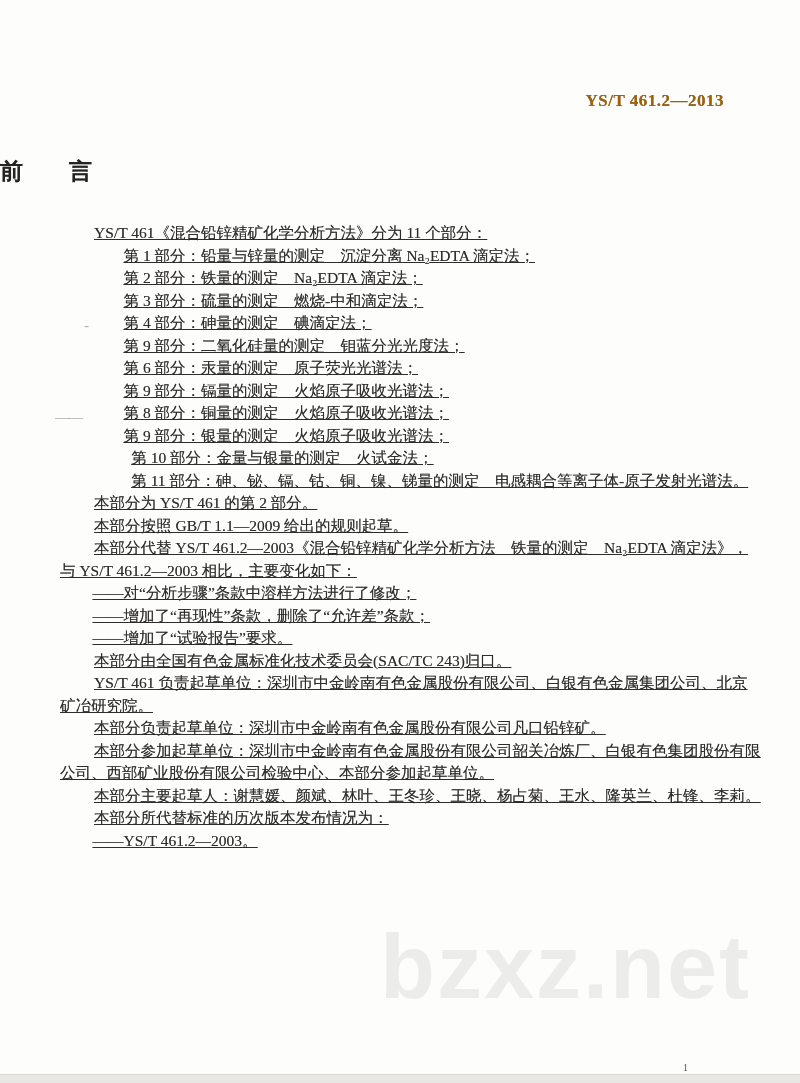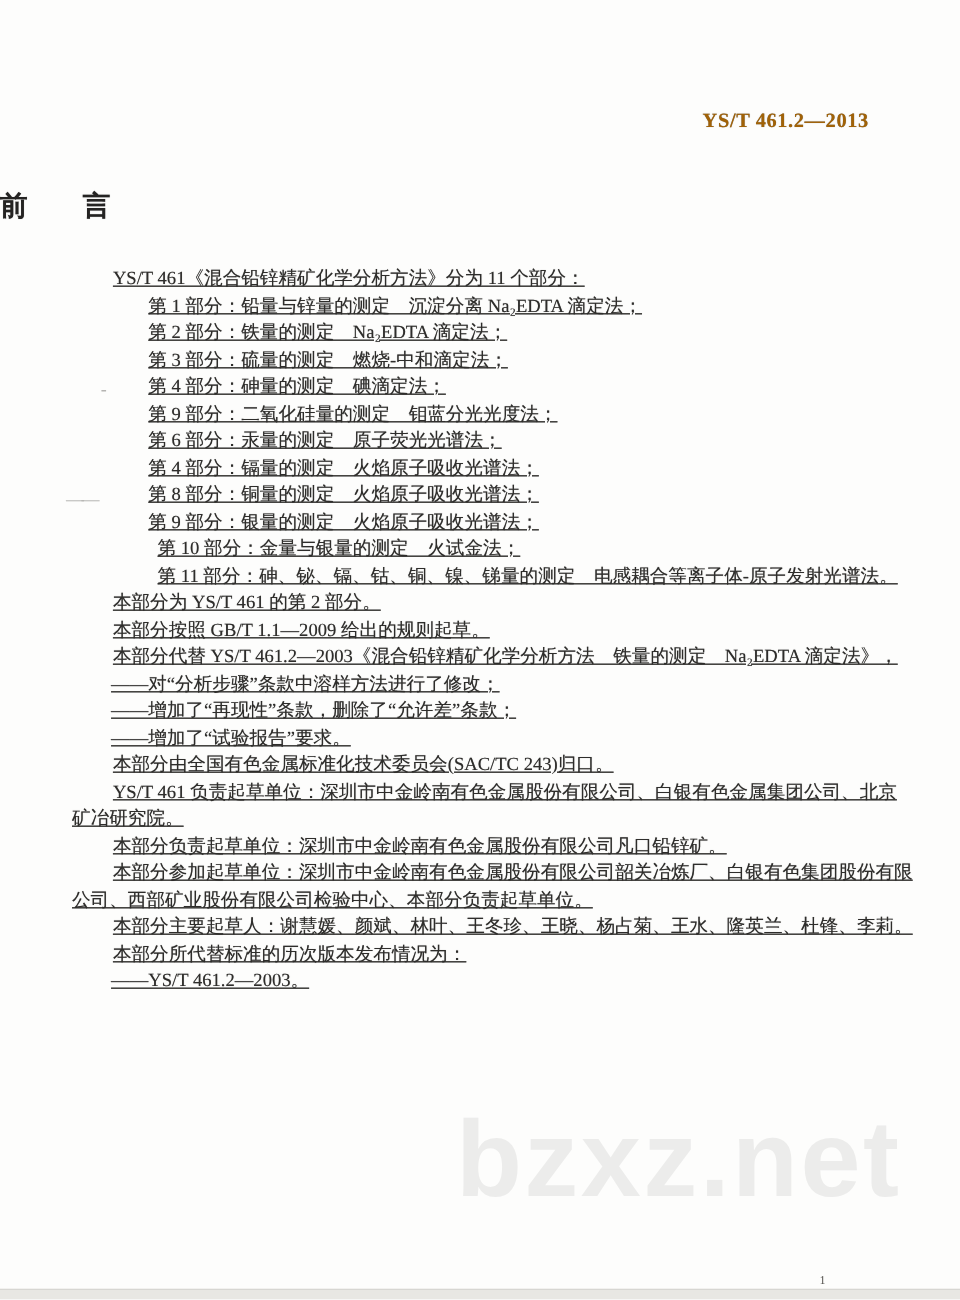--- a/index.html
+++ b/index.html
@@ -86,37 +86,38 @@
   <div class="doc-title">前　　言</div>
 
   <div class="body-text">
       <p class="line indent">YS/T 461《混合铅锌精矿化学分析方法》分为 11 个部分：</p>
       <p class="line list">第 1 部分：铅量与锌量的测定　沉淀分离 Na₂EDTA 滴定法；</p>
       <p class="line list">第 2 部分：铁量的测定　Na₂EDTA 滴定法；</p>
       <p class="line list">第 3 部分：硫量的测定　燃烧-中和滴定法；</p>
       <p class="line list">第 4 部分：砷量的测定　碘滴定法；</p>
       <p class="line list">第 9 部分：二氧化硅量的测定　钼蓝分光光度法；</p>
       <p class="line list">第 6 部分：汞量的测定　原子荧光光谱法；</p>
-      <p class="line list">第 4 部分：镉量的测定　火焰原子吸收光谱法；</p>
+      <p class="line list">第 9 部分：镉量的测定　火焰原子吸收光谱法；</p>
       <p class="line list">第 8 部分：铜量的测定　火焰原子吸收光谱法；</p>
       <p class="line list">第 9 部分：银量的测定　火焰原子吸收光谱法；</p>
       <p class="line list2">第 10 部分：金量与银量的测定　火试金法；</p>
       <p class="line list2">第 11 部分：砷、铋、镉、钴、铜、镍、锑量的测定　电感耦合等离子体-原子发射光谱法。</p>
       <p class="line indent">本部分为 YS/T 461 的第 2 部分。</p>
       <p class="line indent">本部分按照 GB/T 1.1—2009 给出的规则起草。</p>
       <p class="line indent">本部分代替 YS/T 461.2—2003《混合铅锌精矿化学分析方法　铁量的测定　Na₂EDTA 滴定法》，</p>
+      <p class="line flush">与 YS/T 461.2—2003 相比，主要变化如下：</p>
       <p class="line dash">——对“分析步骤”条款中溶样方法进行了修改；</p>
       <p class="line dash">——增加了“再现性”条款，删除了“允许差”条款；</p>
       <p class="line dash">——增加了“试验报告”要求。</p>
       <p class="line indent">本部分由全国有色金属标准化技术委员会(SAC/TC 243)归口。</p>
       <p class="line indent">YS/T 461 负责起草单位：深圳市中金岭南有色金属股份有限公司、白银有色金属集团公司、北京</p>
       <p class="line flush">矿冶研究院。</p>
       <p class="line indent">本部分负责起草单位：深圳市中金岭南有色金属股份有限公司凡口铅锌矿。</p>
       <p class="line indent">本部分参加起草单位：深圳市中金岭南有色金属股份有限公司韶关冶炼厂、白银有色集团股份有限</p>
-      <p class="line flush">公司、西部矿业股份有限公司检验中心、本部分负责起草单位。</p>
+      <p class="line flush">公司、西部矿业股份有限公司检验中心、本部分参加起草单位。</p>
       <p class="line indent">本部分主要起草人：谢慧媛、颜斌、林叶、王冬珍、王晓、杨占菊、王水、隆英兰、杜锋、李莉。</p>
       <p class="line indent">本部分所代替标准的历次版本发布情况为：</p>
       <p class="line dash">——YS/T 461.2—2003。</p>
     </div>
 
   <span class="artifact artifact-b">-</span>
 
   <span class="artifact artifact-a">——</span>
 
   <div class="watermark">bzxz.net</div>

